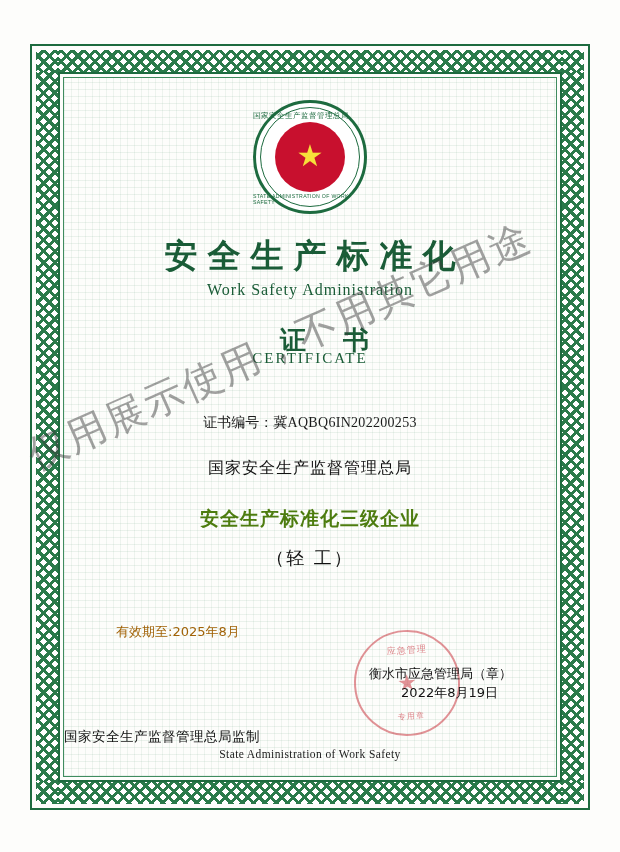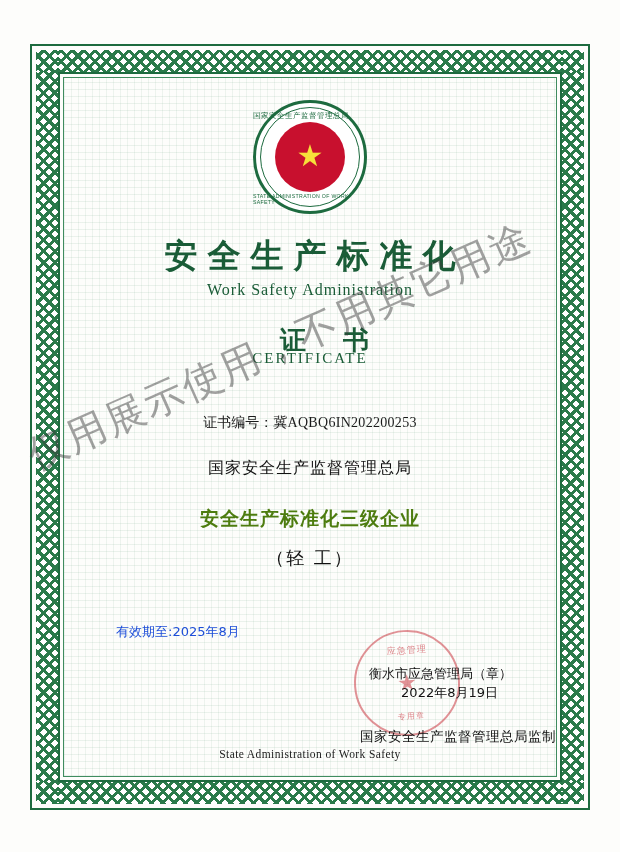--- a/index.html
+++ b/index.html
@@ -239,21 +239,21 @@
     color: #111;
     font-family: "DejaVu Sans", sans-serif;
     letter-spacing: 2px;
   }
 
   .validity {
     position: absolute;
     left: 52px;
     top: 545px;
     font-size: 13px;
-    color: #1d4ed8;
+    color: #a16207;
     font-family: "DejaVu Sans", sans-serif;
   }
 
   .issuer {
     position: absolute;
     right: 44px;
     top: 586px;
     text-align: left;
     font-size: 13px;
     color: #111;
@@ -300,21 +300,21 @@
     font-size: 9px;
     letter-spacing: 1px;
   }
   .seal-top-text { top: 12px; }
   .seal-bottom-text { bottom: 12px; font-size: 8px; }
 
   .footer-cn {
     position: absolute;
     left: 0; right: 0;
     top: 650px;
-    text-align: right;
+    text-align: left;
     font-size: 13.5px;
     color: #111;
     font-family: Liberation Sans, sans-serif;
     letter-spacing: 0.5px;
   }
   .footer-en {
     position: absolute;
     left: 0; right: 0;
     top: 670px;
     text-align: center;

